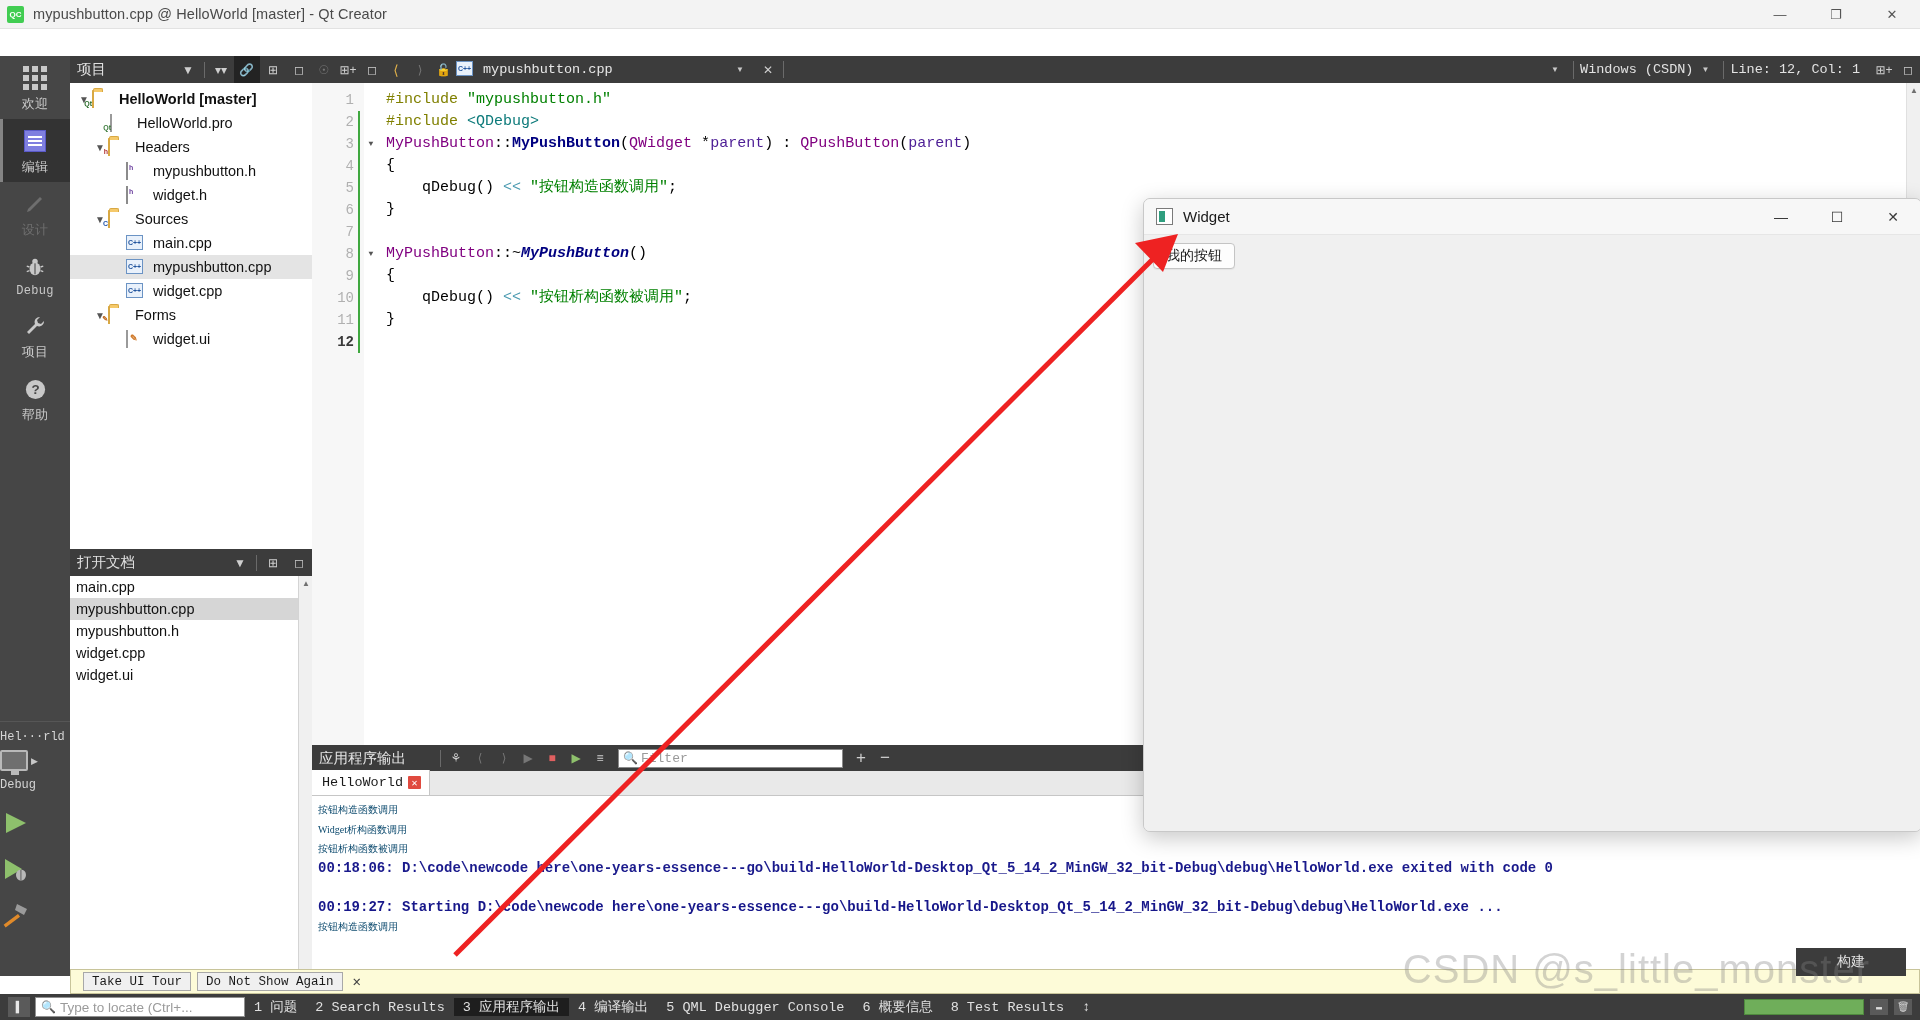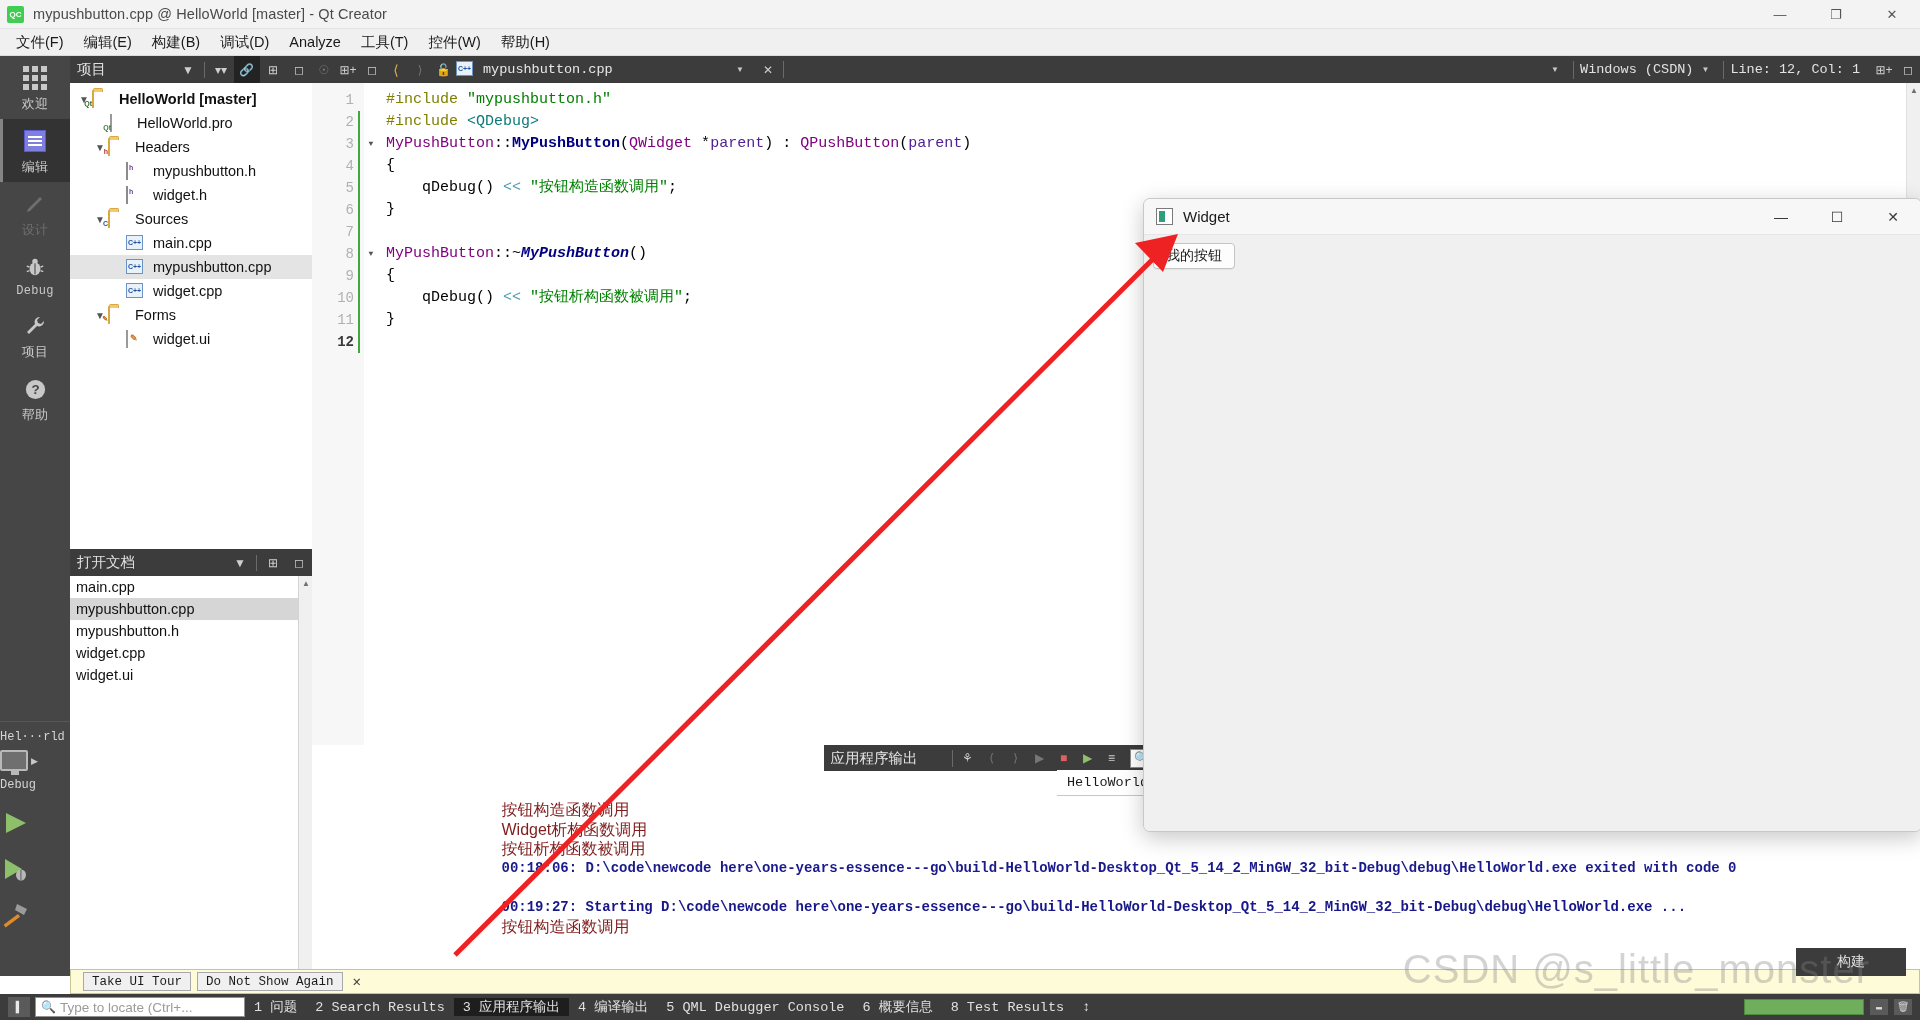--- a/index.html
+++ b/index.html
@@ -239,21 +239,21 @@
     border-left: 1px solid #e0e0e0;
   }
   .ed-scroll-v .arrow {
     width: 14px; height: 14px; display: flex; align-items: center; justify-content: center;
     font-size: 8px; color: #707070;
   }
 
   
   .outpane {
     position: absolute; left: 312px; top: 745px; width: 1608px; height: 231px;
-    background: #ffffff; display: flex; flex-direction: column; align-items: center;
+    background: #ffffff; display: flex; flex-direction: column;
   }
   .outhead {
     height: 26px; background: #3c3c3c; display: flex; align-items: center;
     padding-left: 7px; color: #e4e4e4; font-size: 14.5px; flex: none;
   }
   .filterbox {
     height: 19px; width: 225px; background: #ffffff; border: 1px solid #8a8a8a;
     display: flex; align-items: center; padding-left: 4px; margin-left: 6px;
   }
   .filterbox .ph {
@@ -269,22 +269,22 @@
     border-right: 1px solid #c6c6c6;
   }
   .xbadge {
     width: 13px; height: 13px; background: #e04a3f; color: #fff; font-size: 10px;
     display: flex; align-items: center; justify-content: center; border-radius: 1px;
   }
   .outbody {
     flex: 1; background: #ffffff; padding: 4px 0 0 6px; overflow: hidden; position: relative;
   }
   .oline {
-    font-family: Liberation Sans, sans-serif; font-size: 16px; line-height: 19.5px;
-    color: #7f1d1d; white-space: nowrap;
+    font-family: Liberation Serif, serif; font-size: 10px; line-height: 19.5px;
+    color: #0c4a6e; white-space: nowrap;
   }
   .oline.mono {
     font-family: "Liberation Mono", monospace; font-size: 14px; color: #1a1a8c; font-weight: bold;
   }
   .oline.mono.dark { color: #17178a; }
   .oline.blank { height: 19.5px; }
 
   
   .statusbar {
     position: absolute; left: 0; bottom: 0; width: 1920px; height: 26px;
@@ -380,30 +380,20 @@
   <div class="titlebar">
     <div class="qc-logo">QC</div>
     <div class="title-text">mypushbutton.cpp @ HelloWorld [master] - Qt Creator</div>
     <div class="wincontrols">
       <div class="winbtn">—</div>
       <div class="winbtn">❐</div>
       <div class="winbtn close">✕</div>
     </div>
   </div>
 
-  <div class="menubar">
-    <div class="menuitem">文件(F)</div>
-    <div class="menuitem">编辑(E)</div>
-    <div class="menuitem">构建(B)</div>
-    <div class="menuitem">调试(D)</div>
-    <div class="menuitem">Analyze</div>
-    <div class="menuitem">工具(T)</div>
-    <div class="menuitem">控件(W)</div>
-    <div class="menuitem">帮助(H)</div>
-  </div>
 
   <div class="modebar">
 
     <div class="mode">
       <div class="mode-ico">
         <span class="grid-ico">
             <i></i>
             <i></i>
             <i></i>
             <i></i>

